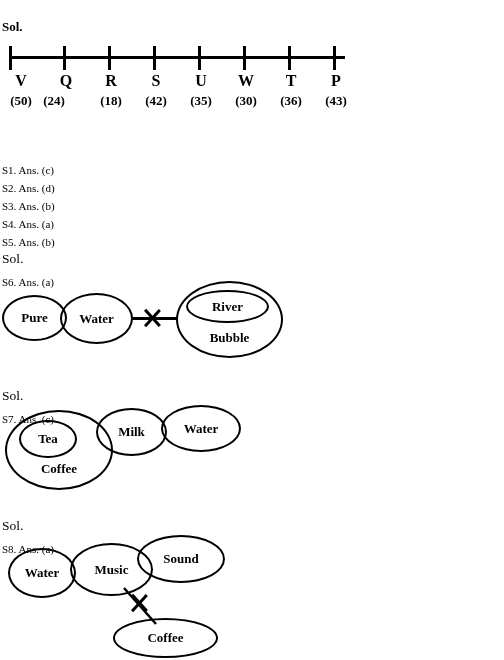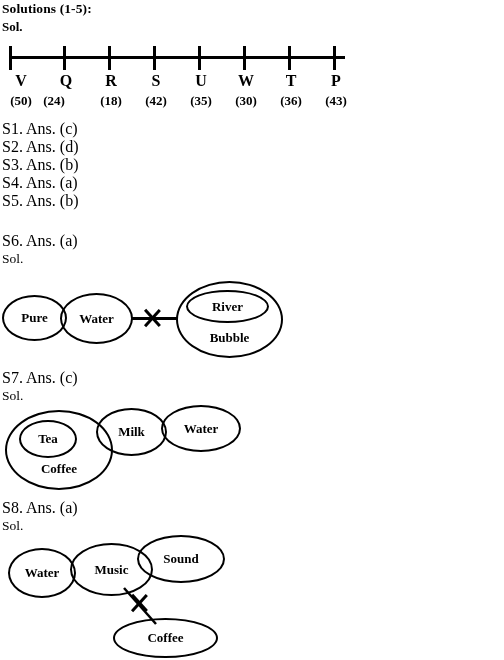--- a/index.html
+++ b/index.html
@@ -27,23 +27,24 @@
     white-space: nowrap;
   }
   .sol-bold {
     position: absolute;
     font-weight: bold;
     font-size: 13px;
     white-space: nowrap;
   }
   .ans-line {
     position: absolute;
-    font-size: 16px;
+    font-size: 11px;
     font-weight: normal;
     white-space: nowrap;
+    margin-top: 44px;
   }
   .sol-plain {
     position: absolute;
     font-size: 13.5px;
     white-space: nowrap;
   }
 
   
   .numline-wrap { position: absolute; left: 0; top: 40px; width: 504px; height: 78px; }
   .nl-axis {
@@ -116,21 +117,20 @@
   .cross::before { transform: rotate(42deg); }
   .cross::after  { transform: rotate(-42deg); }
 
   svg.conn-svg { position: absolute; overflow: visible; }
 </style>
 </head>
 <body>
 
 <div class="page">
 
-  <div class="heading-bold" style="left:2px; top:1px;">Solutions (1-5):</div>
 
   <div class="sol-bold" style="left:2px; top:19px;">Sol.</div>
 
   <div class="numline-wrap">
     <div class="nl-axis"></div>
 
     <div class="nl-tick" style="left:9px;"></div>
     <div class="nl-tick" style="left:63px;"></div>
     <div class="nl-tick" style="left:108px;"></div>
     <div class="nl-tick" style="left:153px;"></div>

